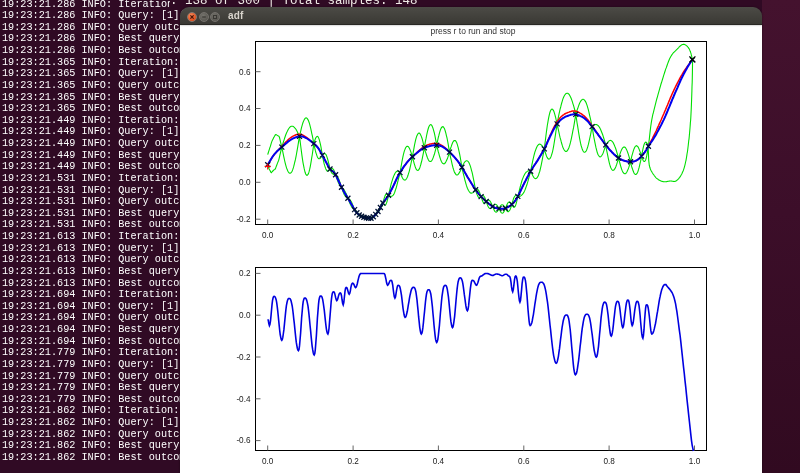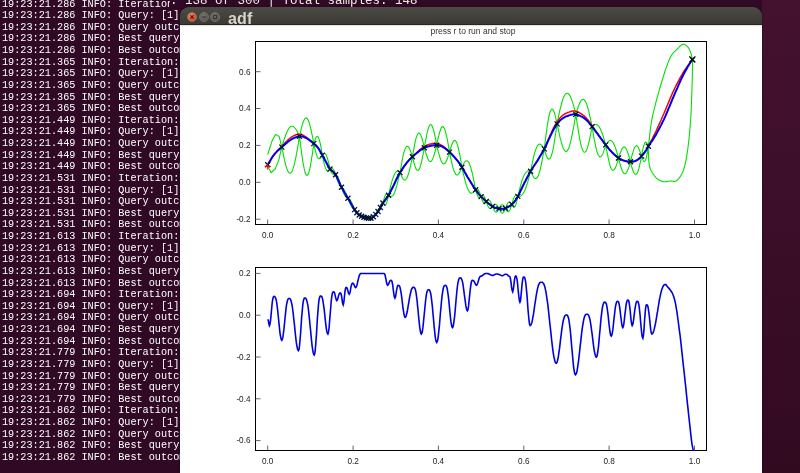--- a/index.html
+++ b/index.html
@@ -6,21 +6,21 @@
 #bigtitle{position:absolute;left:170px;top:-5px;width:262px;height:12px;overflow:hidden;background:#300a24;
  font-family:"Liberation Mono",monospace;font-size:12.5px;line-height:12px;color:#efeae6;white-space:pre}
 #term{color:#ffffff;
  font-family:"Liberation Mono",monospace;font-size:10.2px;line-height:11.63px;white-space:pre}
 #term>div{height:11.63px;padding-left:2px}
 #termwrap{position:absolute;left:0;top:-1.5px;width:766px;height:479px;overflow:hidden}
 #win{position:absolute;left:180px;top:24px;width:582px;height:449px;background:#fff;
  box-shadow:0 0 2px rgba(0,0,0,0.45)}
 #titlebar{position:absolute;left:0;top:0;width:582px;height:17px;border-radius:9px 9px 0 0;
  background:linear-gradient(#4c4b46,#3a3934);border-bottom:1px solid #282723;box-shadow:0 0 2px rgba(0,0,0,0.45)}
-#titlebar .t{position:absolute;left:48px;top:3px;font-size:16px;font-weight:bold;color:#d9d5cd;letter-spacing:0.2px}
+#titlebar .t{position:absolute;left:48px;top:3px;font-size:10px;font-weight:bold;color:#d9d5cd;letter-spacing:0.2px}
 .btn{position:absolute;top:4.5px;width:8px;height:8px;border-radius:50%}
 #bclose{left:7px;background:radial-gradient(circle at 38% 32%,#f58c5f,#e4521f 65%,#cf4514);border:1px solid #8a7a70}
 #bmin,#bmax{background:radial-gradient(circle at 40% 34%,#76746e,#5b5953 70%,#4a4843);border:1px solid #74716c}
 #bmin{left:19.1px}#bmax{left:29.9px}
 .glyph{position:absolute;left:0;top:0;width:8px;height:8px}
 </style></head>
 <body>
 <div id="stage">
 <div id="termwrap">
       <div id="term"><div>19:23:21.286 INFO: Iteration: 138 of 300 | Total samples: 148</div><div>19:23:21.286 INFO: Query: [1](0.995833)</div><div>19:23:21.286 INFO: Query outcome: 0.6670</div><div>19:23:21.286 INFO: Best query: [1](0.995833)</div><div>19:23:21.286 INFO: Best outcome: 0.6670</div><div>19:23:21.365 INFO: Iteration: 138 of 300 | Total sa</div><div>19:23:21.365 INFO: Query: [1](0.995833)</div><div>19:23:21.365 INFO: Query outcome: 0.6670</div><div>19:23:21.365 INFO: Best query: [1](0.995833)</div><div>19:23:21.365 INFO: Best outcome: 0.6670</div><div>19:23:21.449 INFO: Iteration: 138 of 300 | Total sa</div><div>19:23:21.449 INFO: Query: [1](0.995833)</div><div>19:23:21.449 INFO: Query outcome: 0.6670</div><div>19:23:21.449 INFO: Best query: [1](0.995833)</div><div>19:23:21.449 INFO: Best outcome: 0.6670</div><div>19:23:21.531 INFO: Iteration: 138 of 300 | Total sa</div><div>19:23:21.531 INFO: Query: [1](0.995833)</div><div>19:23:21.531 INFO: Query outcome: 0.6670</div><div>19:23:21.531 INFO: Best query: [1](0.995833)</div><div>19:23:21.531 INFO: Best outcome: 0.6670</div><div>19:23:21.613 INFO: Iteration: 138 of 300 | Total sa</div><div>19:23:21.613 INFO: Query: [1](0.995833)</div><div>19:23:21.613 INFO: Query outcome: 0.6670</div><div>19:23:21.613 INFO: Best query: [1](0.995833)</div><div>19:23:21.613 INFO: Best outcome: 0.6670</div><div>19:23:21.694 INFO: Iteration: 138 of 300 | Total sa</div><div>19:23:21.694 INFO: Query: [1](0.995833)</div><div>19:23:21.694 INFO: Query outcome: 0.6670</div><div>19:23:21.694 INFO: Best query: [1](0.995833)</div><div>19:23:21.694 INFO: Best outcome: 0.6670</div><div>19:23:21.779 INFO: Iteration: 138 of 300 | Total sa</div><div>19:23:21.779 INFO: Query: [1](0.995833)</div><div>19:23:21.779 INFO: Query outcome: 0.6670</div><div>19:23:21.779 INFO: Best query: [1](0.995833)</div><div>19:23:21.779 INFO: Best outcome: 0.6670</div><div>19:23:21.862 INFO: Iteration: 138 of 300 | Total sa</div><div>19:23:21.862 INFO: Query: [1](0.995833)</div><div>19:23:21.862 INFO: Query outcome: 0.6670</div><div>19:23:21.862 INFO: Best query: [1](0.995833)</div><div>19:23:21.862 INFO: Best outcome: 0.6670</div></div>

